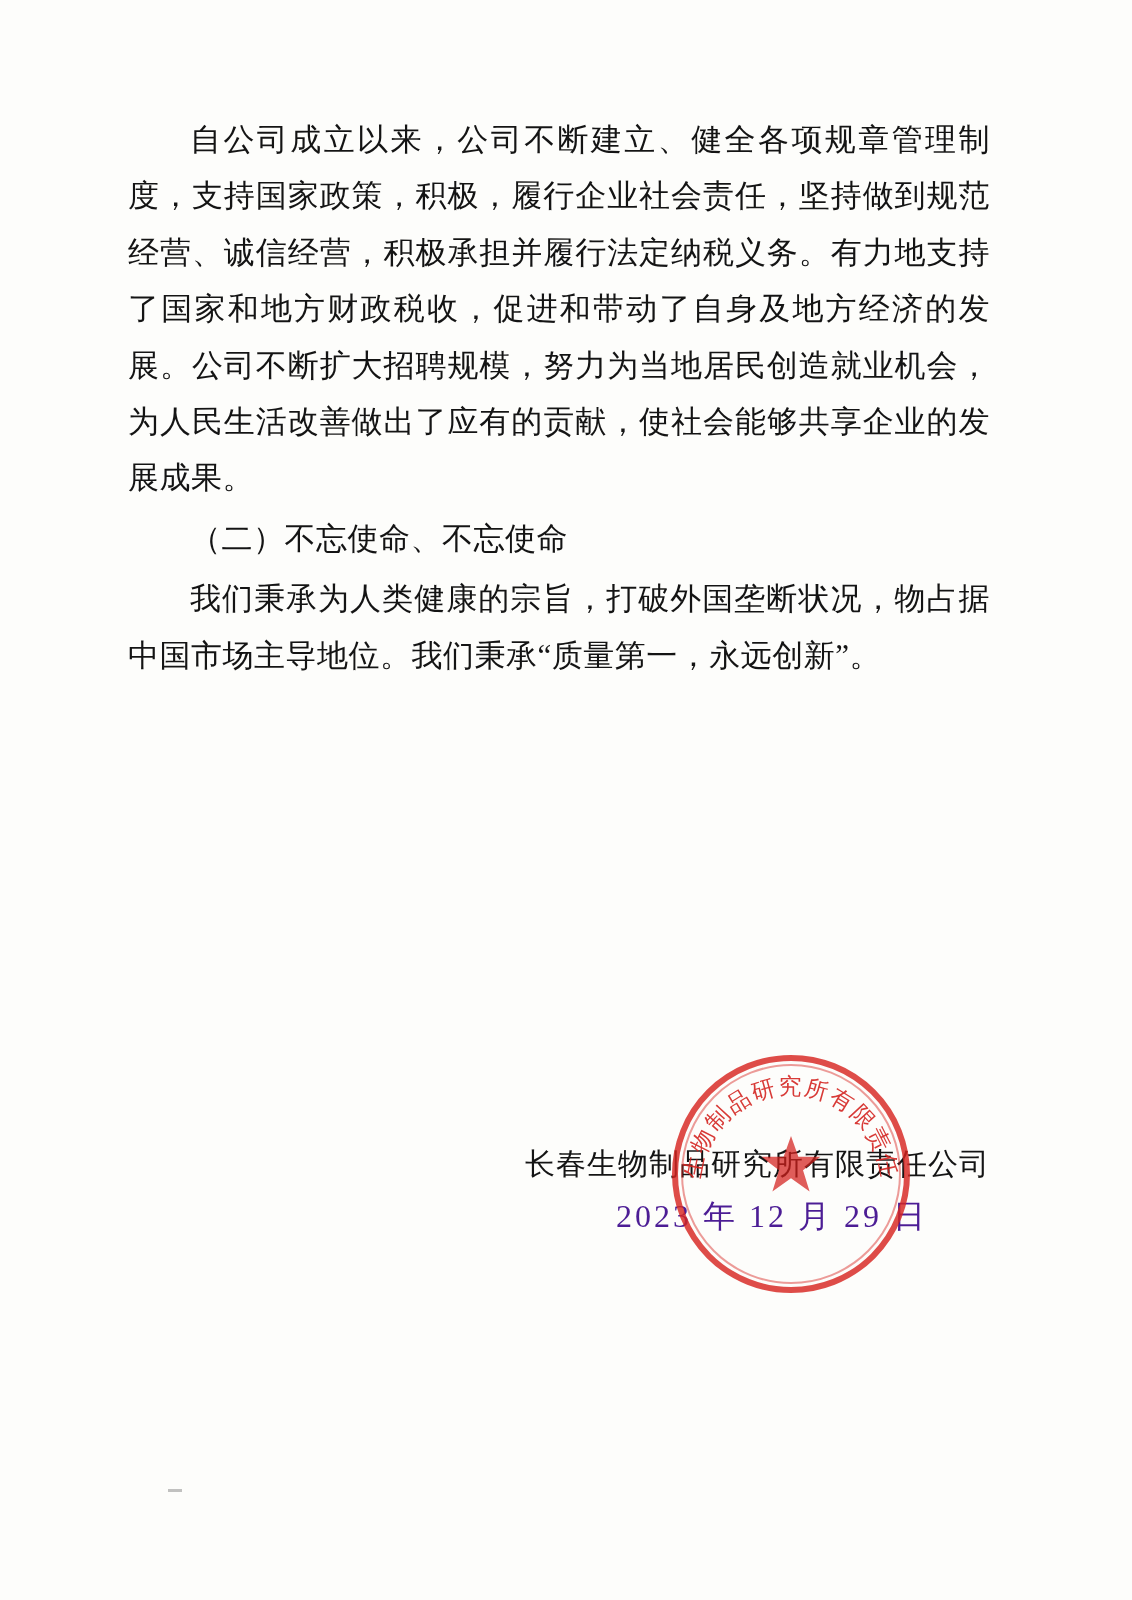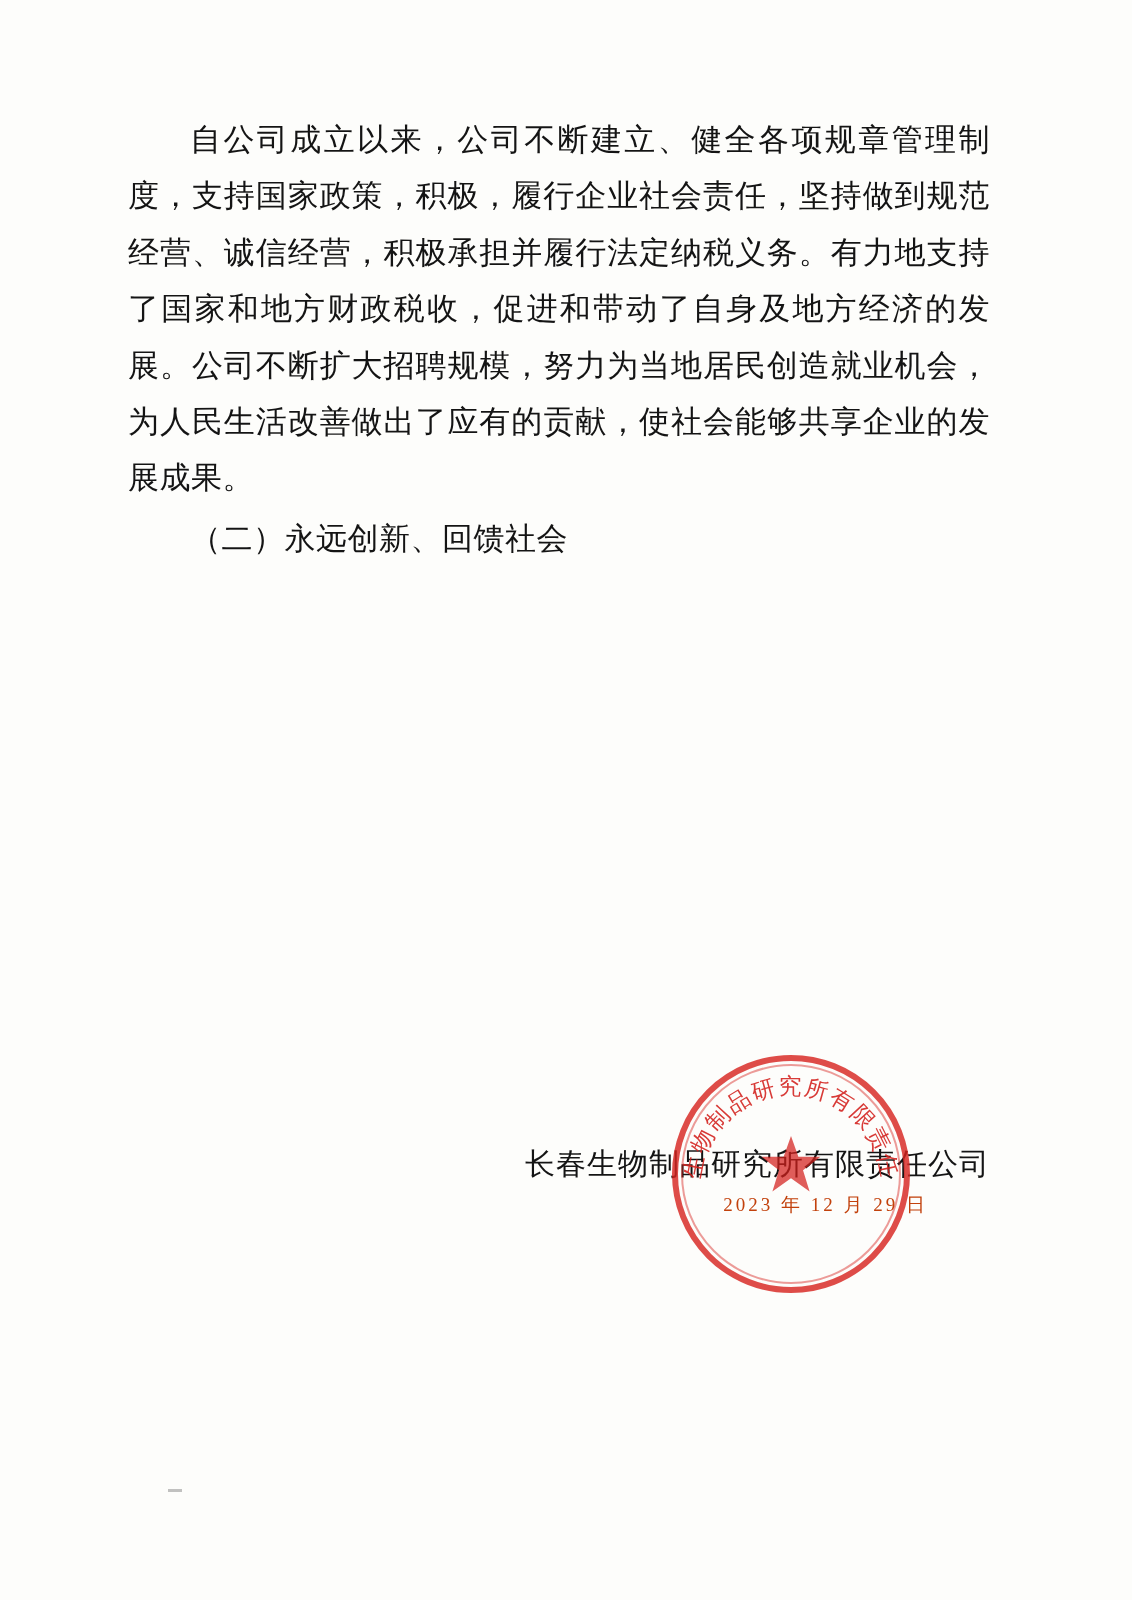--- a/index.html
+++ b/index.html
@@ -49,24 +49,24 @@
     width: 862px;
     text-align: right;
   }
   .sign-name {
     font-size: 30px;
     line-height: 1.7;
     letter-spacing: 1px;
     color: #141414;
   }
   .sign-date {
-    font-size: 19px;
+    font-size: 32px;
     line-height: 1.7;
     letter-spacing: 3px;
-    color: #c2410c;
+    color: #4c1d95;
     margin-right: 62px;
     font-family: "Liberation Serif", "DejaVu Serif", serif;
   }
   
   .seal {
     position: absolute;
     left: 672px;
     top: 1055px;
     width: 238px;
     height: 238px;
@@ -116,21 +116,22 @@
     opacity: 0.6;
   }
 </style>
 </head>
 <body>
 
 <div class="page">
 
   <div class="content">
     <p class="para indent">自公司成立以来，公司不断建立、健全各项规章管理制度，支持国家政策，积极，履行企业社会责任，坚持做到规范经营、诚信经营，积极承担并履行法定纳税义务。有力地支持了国家和地方财政税收，促进和带动了自身及地方经济的发展。公司不断扩大招聘规模，努力为当地居民创造就业机会，为人民生活改善做出了应有的贡献，使社会能够共享企业的发展成果。</p>
-    <p class="para heading">（二）永远创新、回馈社会</p>
+    <p class="para heading">（二）不忘使命、不忘使命</p>
+    <p class="para indent">我们秉承为人类健康的宗旨，打破外国垄断状况，物占据中国市场主导地位。我们秉承“质量第一，永远创新”。</p>
   </div>
 
   <div class="sign-block">
     <div class="sign-name">长春生物制品研究所有限责任公司</div>
     <div class="sign-date">2023 年 12 月 29 日</div>
   </div>
 
   <div class="seal">
     <div class="seal-ring"></div>
     <div class="seal-ring inner"></div>

